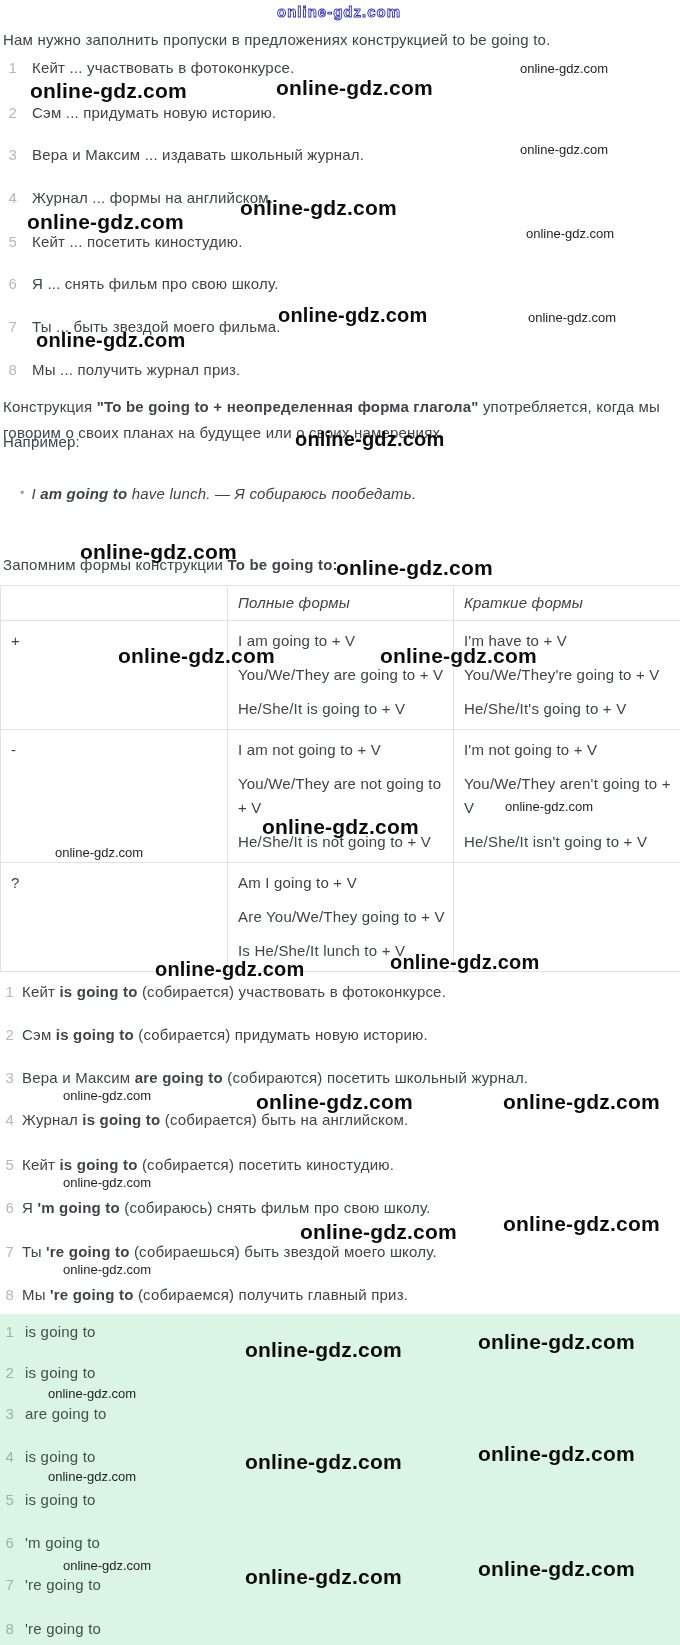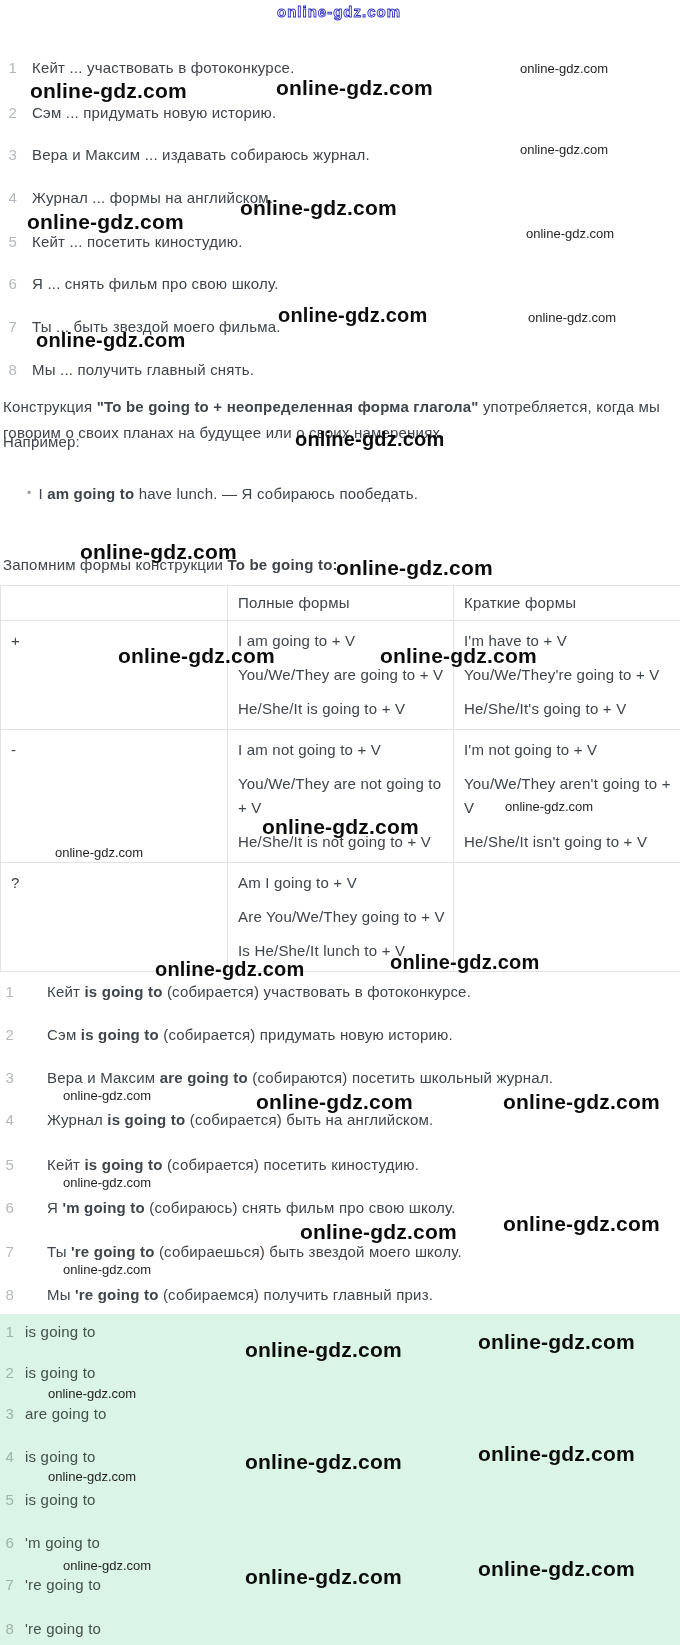--- a/index.html
+++ b/index.html
@@ -19,80 +19,81 @@
   }
   .logo{
     position:absolute;left:277px;top:3px;font-size:15px;font-weight:700;letter-spacing:1px;
     color:transparent;-webkit-text-stroke:0.9px var(--logo);text-stroke:0.9px var(--logo);
   }
   .task{position:absolute;left:3px;top:31px;font-size:15px;letter-spacing:0.2px;}
   .li{position:absolute;left:0;width:680px;font-size:15px;letter-spacing:0.2px;}
   .li .num{position:absolute;left:0;width:17px;text-align:right;color:var(--muted);}
   .li .txt{position:absolute;left:32px;white-space:nowrap;}
   .ali .num{width:14px;}
-  .ali .txt{left:22px;margin-left:25px;}
+  .ali .txt{left:22px;}
   .para{position:absolute;left:3px;top:394px;width:676px;font-size:15px;line-height:26px;letter-spacing:0.2px;}
   .single{position:absolute;left:3px;font-size:15px;letter-spacing:0.2px;white-space:nowrap;}
-  .bullet-line{position:absolute;left:27px;font-size:15px;letter-spacing:0.2px;white-space:nowrap;}
+  .bullet-line{position:absolute;left:20px;font-size:15px;letter-spacing:0.2px;white-space:nowrap;font-style:italic;}
   .bullet-line .dot{color:#9aa0a5;font-size:12px;vertical-align:2px;margin-right:7px;}
   b{font-weight:700;}
   table.forms{
     position:absolute;left:0;top:585px;width:680px;border-collapse:collapse;table-layout:fixed;
     font-size:15px;letter-spacing:0.2px;color:var(--text);
   }
   table.forms td{border:1px solid var(--border);vertical-align:top;padding:8px 6px 8px 10px;}
-  table.forms tr.thead td{padding:5px 4px 5px 10px;line-height:24px;height:24px;}
+  table.forms tr.thead td{padding:5px 4px 5px 10px;line-height:24px;height:24px;font-style:italic;}
   table.forms p{margin:0 0 10px 0;line-height:24px;}
   table.forms p:last-child{margin-bottom:0;}
   .green{position:absolute;left:0;top:1314px;width:680px;height:331px;background:var(--greenbg);}
   .gli{position:absolute;left:0;width:680px;font-size:15px;color:var(--greentext);letter-spacing:0.2px;}
   .gli .num{position:absolute;left:0;width:14px;text-align:right;color:var(--greennum);}
   .gli .txt{position:absolute;left:25px;white-space:nowrap;}
   .wm-b{position:absolute;font-weight:700;color:var(--wm);white-space:nowrap;letter-spacing:0.2px;}
   .wm-s{position:absolute;font-size:13px;color:#1f1f1f;white-space:nowrap;}
 </style>
 </head>
 <body>
 
 <div class="page">
 
   <div class="logo">online-gdz.com</div>
 
+  <div class="task">Нам нужно заполнить пропуски в предложениях конструкцией to be going to.</div>
 
   <div class="li" style="top:59px">
       <span class="num">1</span>
       <span class="txt">Кейт ... участвовать в фотоконкурсе.</span>
     </div>
   <div class="li" style="top:104px">
       <span class="num">2</span>
       <span class="txt">Сэм ... придумать новую историю.</span>
     </div>
   <div class="li" style="top:146px">
       <span class="num">3</span>
-      <span class="txt">Вера и Максим ... издавать собираюсь журнал.</span>
+      <span class="txt">Вера и Максим ... издавать школьный журнал.</span>
     </div>
   <div class="li" style="top:189px">
       <span class="num">4</span>
       <span class="txt">Журнал ... формы на английском.</span>
     </div>
   <div class="li" style="top:233px">
       <span class="num">5</span>
       <span class="txt">Кейт ... посетить киностудию.</span>
     </div>
   <div class="li" style="top:275px">
       <span class="num">6</span>
       <span class="txt">Я ... снять фильм про свою школу.</span>
     </div>
   <div class="li" style="top:318px">
       <span class="num">7</span>
       <span class="txt">Ты ... быть звездой моего фильма.</span>
     </div>
   <div class="li" style="top:361px">
       <span class="num">8</span>
-      <span class="txt">Мы ... получить главный снять.</span>
+      <span class="txt">Мы ... получить журнал приз.</span>
     </div>
 
   <div class="para"><span>Конструкция </span><b>"To be going to + неопределенная форма глагола"</b><span> употребляется, когда мы говорим о своих планах на будущее или о своих намерениях.</span></div>
 
   <div class="single" style="top:433px">Например:</div>
 
   <div class="bullet-line" style="top:485px"><span class="dot">•</span><span>I </span><b>am going to</b><span> have lunch. — Я собираюсь пообедать.</span></div>
 
   <div class="single" style="top:556px"><span>Запомним формы конструкции </span><b>To be going to:</b></div>
 

